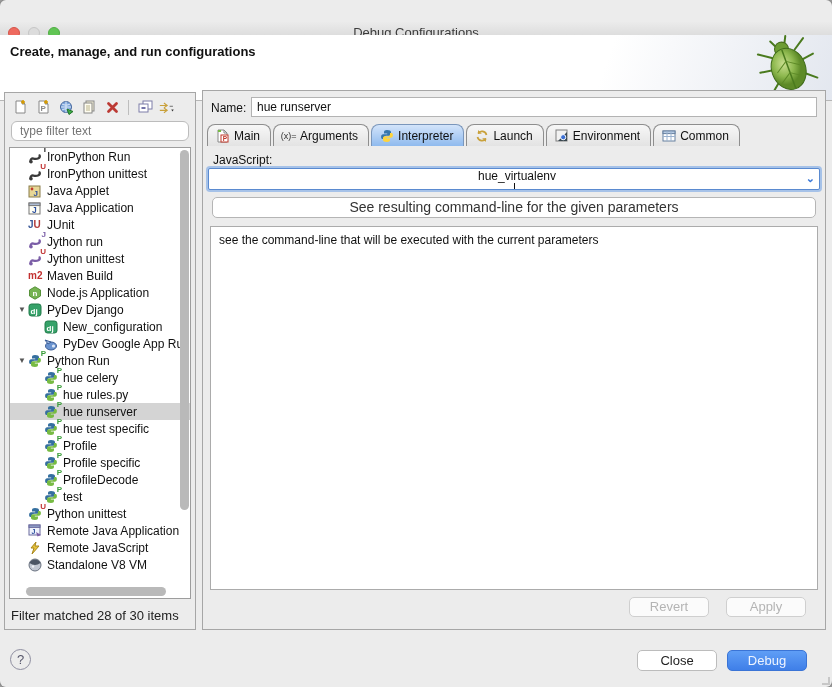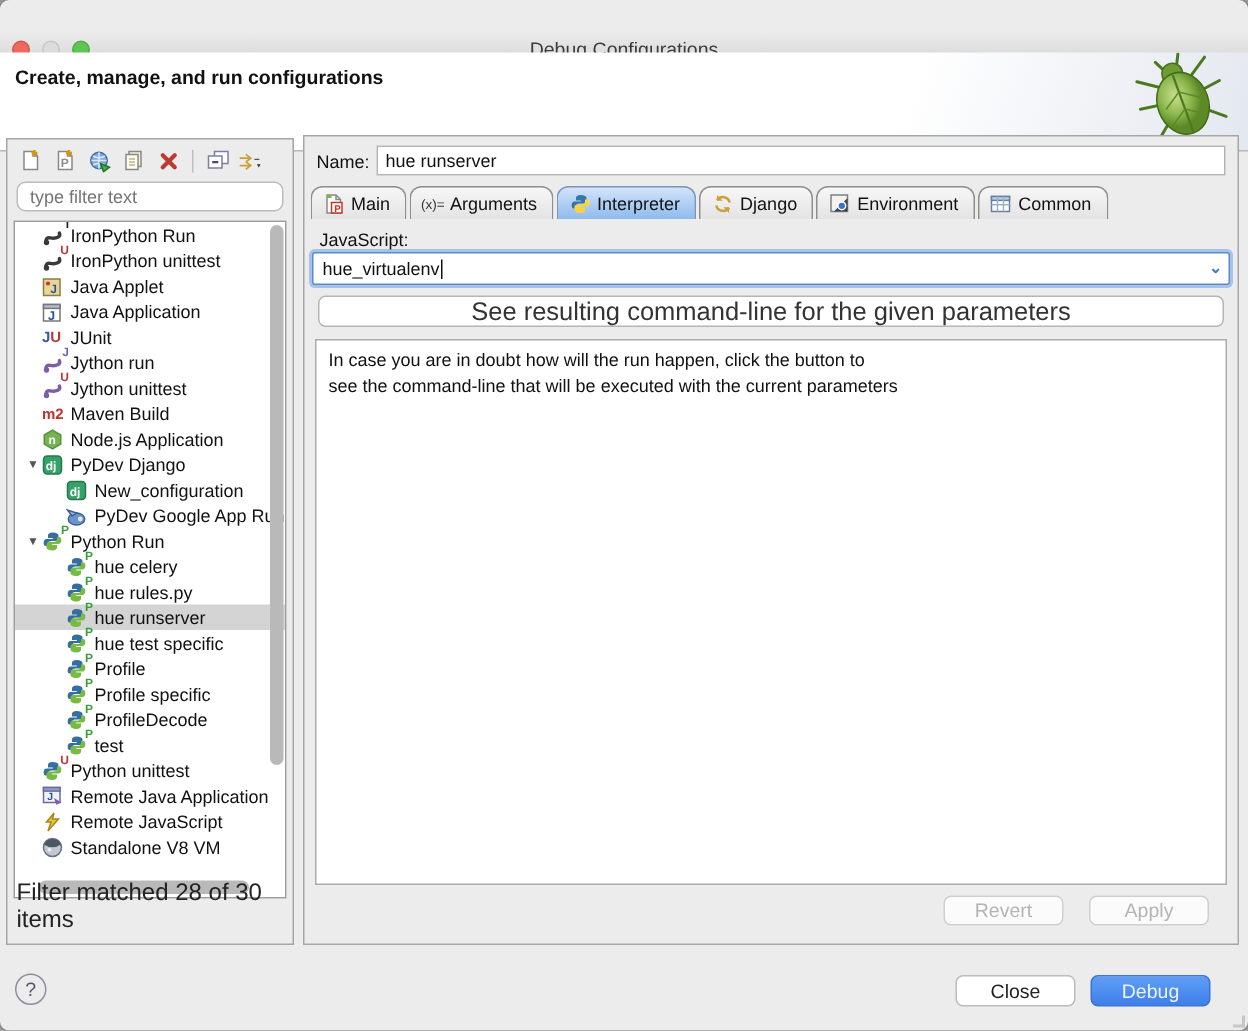--- a/index.html
+++ b/index.html
@@ -47,21 +47,21 @@
   }
   .trow { position:relative; height:17px; display:flex; align-items:center; font-size:12px; color:#111; white-space:nowrap; }
   .trow.selected { background:#d4d4d4; }
   .arrow { width:12px; font-size:8px; color:#555; text-align:center; flex:0 0 12px; }
   .ticon { position:relative; width:16px; height:15px; flex:0 0 16px; margin-right:3px; }
   .ticon svg { position:absolute; left:0; bottom:0; }
   .sup { position:absolute; right:-2px; top:-3px; font-style:normal; font-weight:bold; font-size:8px; line-height:8px; }
   .ltr { font-weight:bold; font-size:10px; }
   #tree-vscroll { position:absolute; right:1px; top:2px; width:9px; height:360px; background:#b9b9b9; border-radius:5px; }
   #tree-hscroll { position:absolute; left:16px; bottom:2px; height:9px; width:140px; background:#b9b9b9; border-radius:5px; }
-  #filter-status { position:absolute; left:6px; bottom:6px; font-size:16px; color:#222; }
+  #filter-status { position:absolute; left:6px; bottom:6px; font-size:13px; color:#222; }
   
   #right-panel {
     position:absolute; left:202px; top:90px; width:624px; height:540px;
     border:1px solid #a6a6a6; background:#ececec;
   }
   #name-label { position:absolute; left:8px; top:10px; font-size:12px; color:#111; }
   #name-input {
     position:absolute; left:48px; top:6px; width:566px; height:20px;
     border:1px solid #b3b3b3; background:#fff; font-size:12px; color:#111; padding:0 5px;
     font-family:"Liberation Sans",sans-serif;
@@ -72,29 +72,29 @@
     padding:0 10px 0 7px; margin-right:2px;
     border:1px solid #8e8e8e; border-bottom:none; border-radius:8px 8px 0 0;
     background:linear-gradient(#f7f7f7,#e3e3e3); font-size:12px; color:#111;
   }
   .tab.selected { background:linear-gradient(#d3e4fa,#8fbaee); border-color:#7a96bb; }
   .tab .ticn { width:15px; height:14px; display:flex; align-items:center; justify-content:center; }
   #interp-label { position:absolute; left:10px; top:62px; font-size:12px; color:#111; }
   #interp-combo {
     position:absolute; left:5px; top:77px; width:612px; height:22px;
     background:#fff; border:1px solid #5a8ad0; border-radius:2px;
-    box-shadow:0 0 0 2px rgba(110,160,230,.55); display:flex; align-items:center;
+    box-shadow:0 0 0 2px rgba(110,160,230,.55); display:flex; align-items:center;flex-direction:column;
   }
   #interp-value { font-size:12px; color:#111; padding-left:6px; }
   .caret { display:inline-block; width:1px; height:13px; background:#111; margin-left:1px; }
   #combo-chevron { position:absolute; right:4px; top:3px; font-size:11px; font-weight:bold; color:#3b78d8; }
   #cmdline-button {
     position:absolute; left:9px; top:106px; width:604px; height:21px;
     background:#fff; border:1px solid #b5b5b5; border-radius:5px;
-    font-size:17px; color:#333; text-align:center; line-height:19px;
+    font-size:14px; color:#333; text-align:center; line-height:19px;
   }
   #info-box {
     position:absolute; left:7px; top:135px; width:608px; height:364px;
     background:#fff; border:1px solid #ababab; padding:5px 8px;
     font-size:12px; color:#111; line-height:1.4;
   }
   .panel-btn {
     position:absolute; width:80px; height:20px; background:#fbfbfb;
     border:1px solid #cfcfcf; border-radius:5px; text-align:center;
     font-size:13px; color:#b4b4b4; line-height:18px;
@@ -517,21 +517,21 @@
           <span>Interpreter</span>
         </div>
         <div class="tab">
           <span class="ticn">
             <svg width="14" height="14" viewBox="0 0 14 14">
               <path d="M11.5 6A4.7 4.7 0 0 0 3 4.5M2.5 8a4.7 4.7 0 0 0 8.5 1.5" fill="none" stroke="#c9a13b" stroke-width="1.7"></path>
               <path d="M3 1v3.8h3.8z" fill="#c9a13b"></path>
               <path d="M11 13V9.2H7.2z" fill="#c9a13b"></path>
             </svg>
           </span>
-          <span>Django</span>
+          <span>Launch</span>
         </div>
         <div class="tab">
           <span class="ticn">
             <svg width="13" height="13" viewBox="0 0 13 13">
               <rect x="1" y="1" width="11" height="11" fill="#f2f2f2" stroke="#808080"></rect>
               <path d="M12 12V3L3 12z" fill="#39474f"></path>
               <circle cx="8.2" cy="8.2" r="2.6" fill="#3b6fd4" stroke="#fff"></circle>
             </svg>
           </span>
           <span>Environment</span>
@@ -548,21 +548,20 @@
         </div>
       </div>
     <span id="interp-label">JavaScript:</span>
     <div id="interp-combo">
       <span id="interp-value">hue_virtualenv</span>
         <span class="caret"></span>
       <span id="combo-chevron">⌄</span>
     </div>
     <div id="cmdline-button">See resulting command-line for the given parameters</div>
     <div id="info-box">
-      <div>In case you are in doubt how will the run happen, click the button to</div>
       <div>see the command-line that will be executed with the current parameters</div>
     </div>
     <div id="revert-button" class="panel-btn">Revert</div>
     <div id="apply-button" class="panel-btn">Apply</div>
   </div>
 
   <div id="help-button">?</div>
   <div id="close-button">Close</div>
   <div id="debug-button">Debug</div>
   <div id="resize-grip"></div>

